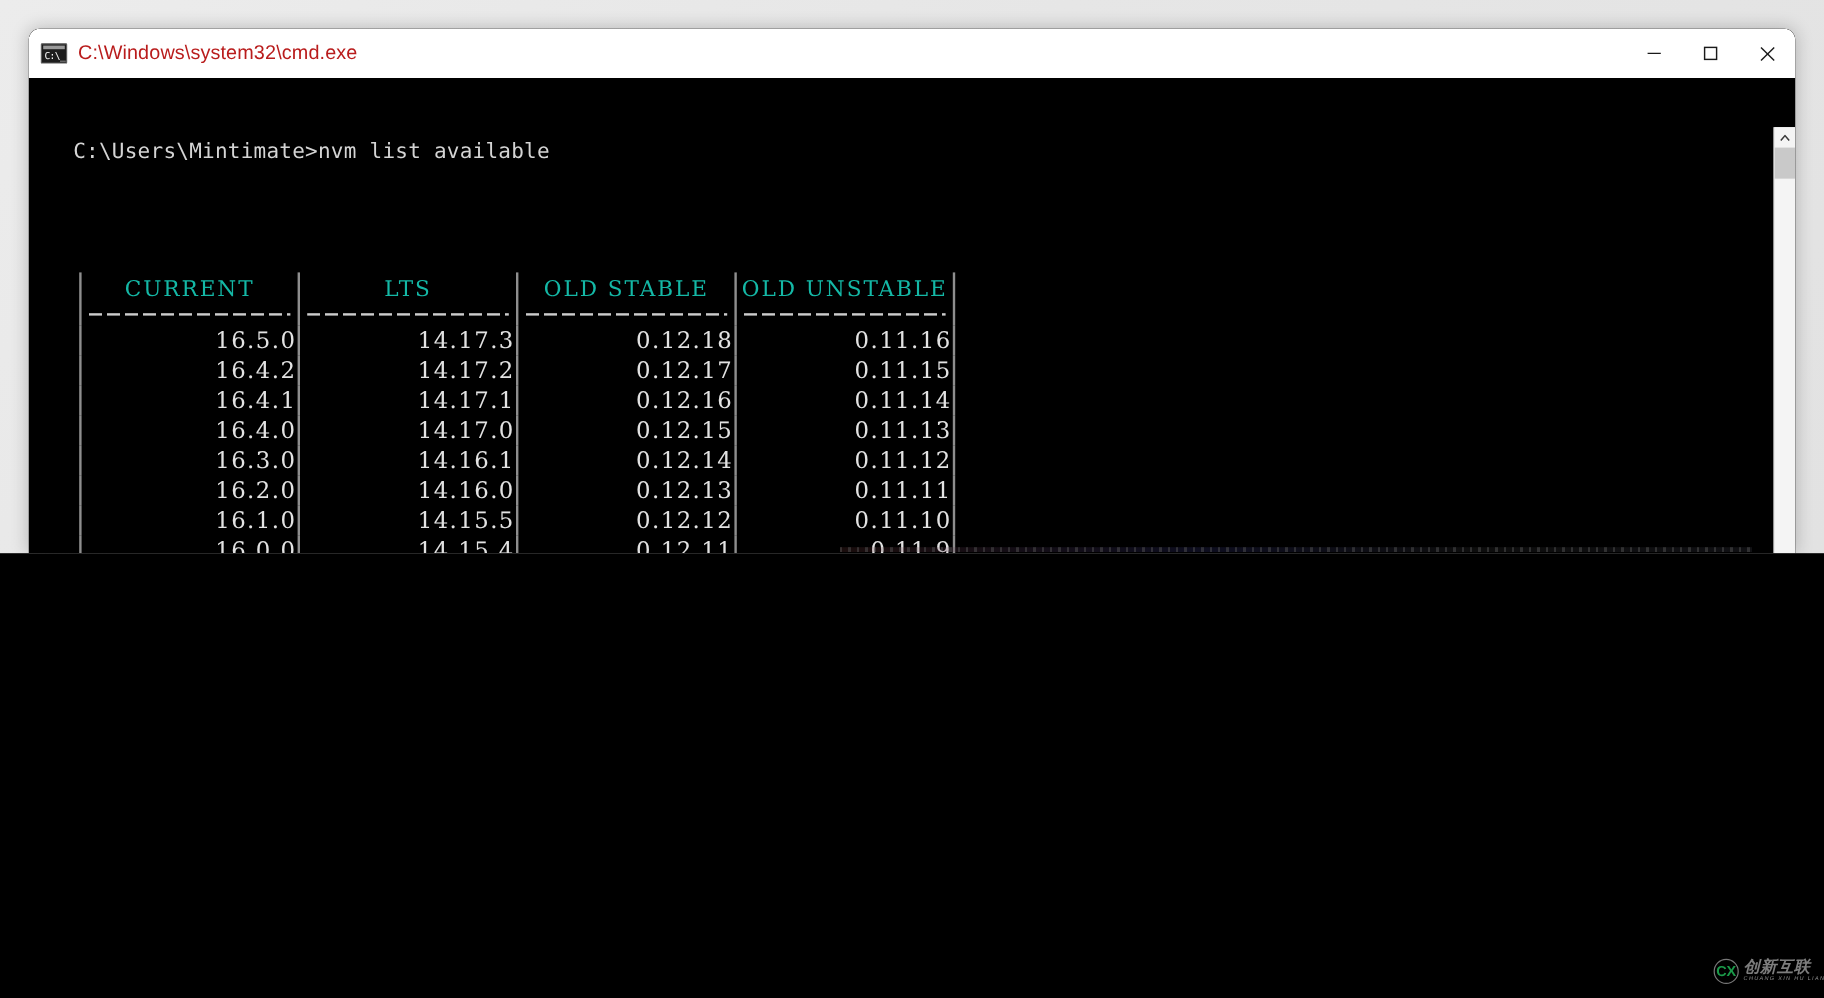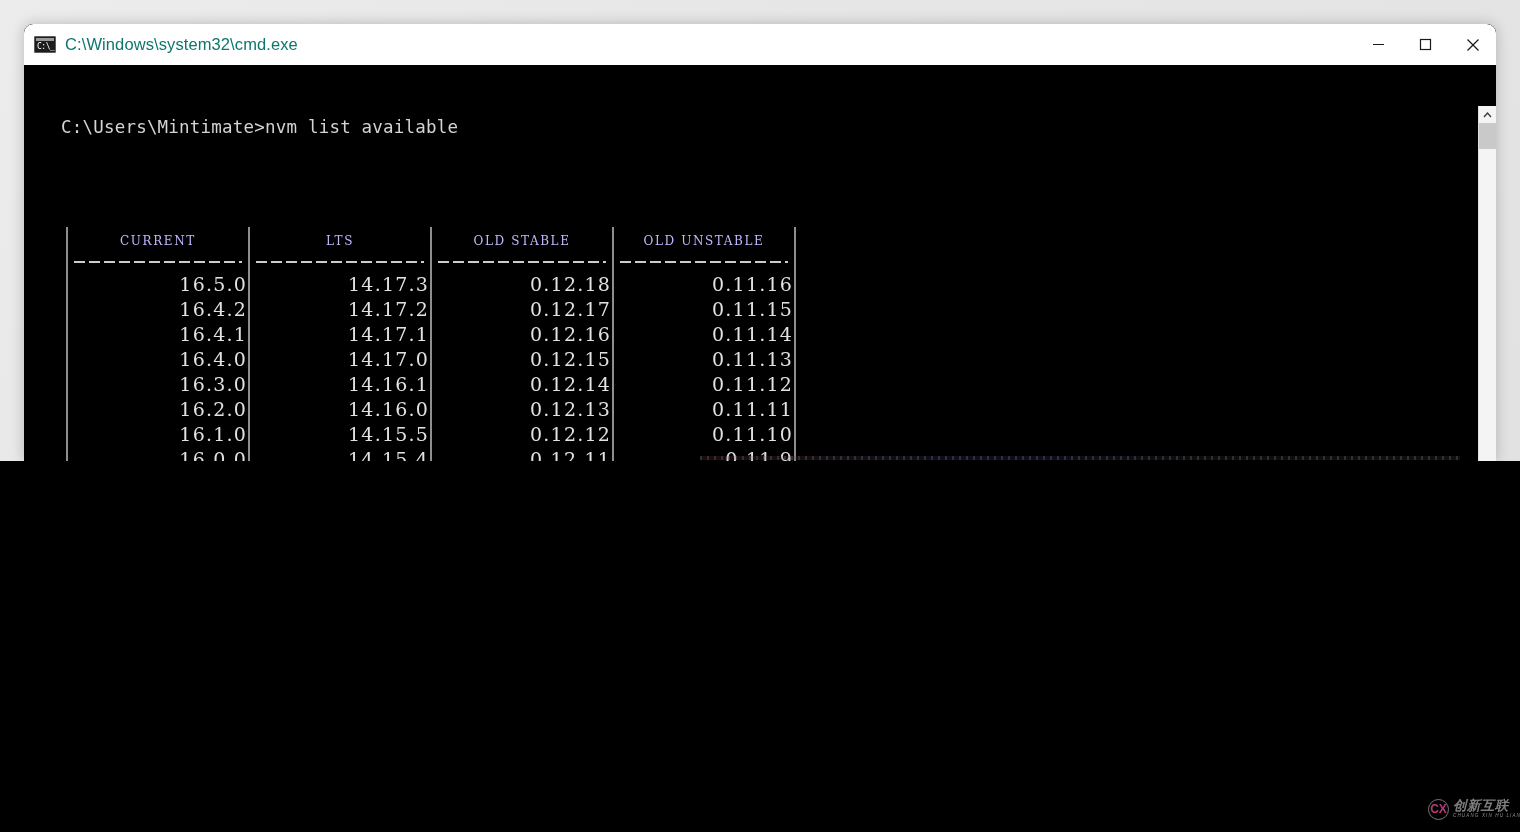--- a/index.html
+++ b/index.html
@@ -81,21 +81,21 @@
     font-family: "DejaVu Sans Mono", monospace;
     font-size: 8px;
     line-height: 9px;
     color: #ffffff;
     letter-spacing: -0.5px;
     white-space: nowrap;
   }
   #title-text {
     font-family: "Liberation Sans", sans-serif;
     font-size: 16.5px;
-    color: #0f766e;
+    color: #b91c1c;
     white-space: nowrap;
     letter-spacing: 0.1px;
   }
   #window-controls {
     position: absolute;
     right: 0;
     top: 0;
     height: 41px;
     display: flex;
   }
@@ -170,22 +170,22 @@
   .cell {
     flex: 0 0 178px;
     text-align: center;
     font-size: 19px;
     color: #e2e2e2;
     letter-spacing: 1.2px;
     white-space: nowrap;
     overflow: hidden;
   }
   .cell.hdr {
-    font-size: 12px;
-    color: #c4b5fd;
+    font-size: 18px;
+    color: #14b8a6;
     letter-spacing: 1.6px;
   }
   .cell.num {
     text-align: right;
   }
   #hdr-row { height: 28px; }
   #rule-row { height: 16px; align-items: flex-start; }
   .rule {
     flex: 0 0 178px;
     height: 14px;
@@ -275,21 +275,21 @@
     box-sizing: border-box;
   }
   #wm-logo span {
     position: absolute;
     left: 0; right: 0; top: 50%;
     transform: translateY(-50%);
     text-align: center;
     font-family: "Liberation Sans", sans-serif;
     font-size: 12px;
     font-weight: bold;
-    color: #ec4899;
+    color: #22c55e;
     line-height: 1;
   }
   #wm-text { line-height: 1; font-style: italic; }
   #wm-cn {
     font-family: "Liberation Sans", sans-serif;
     font-size: 13.5px;
     font-weight: bold;
     color: #a0a0a0;
     letter-spacing: 0.4px;
     white-space: nowrap;

